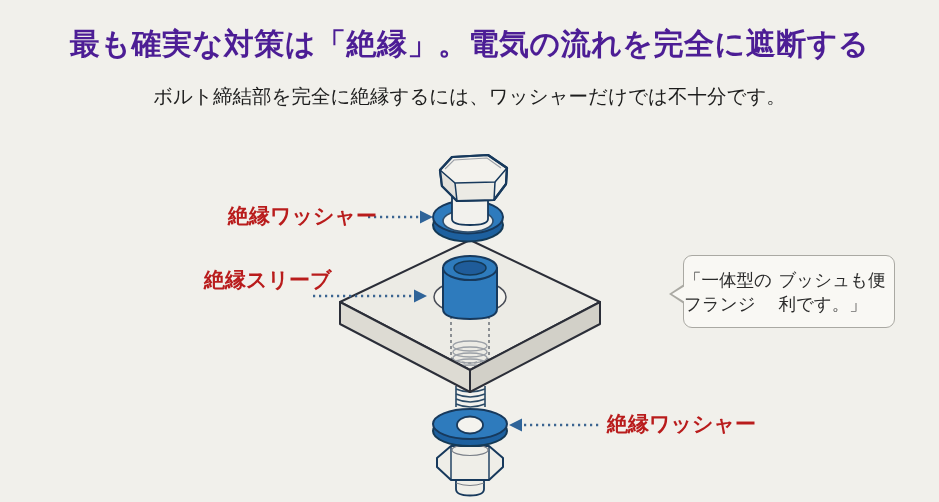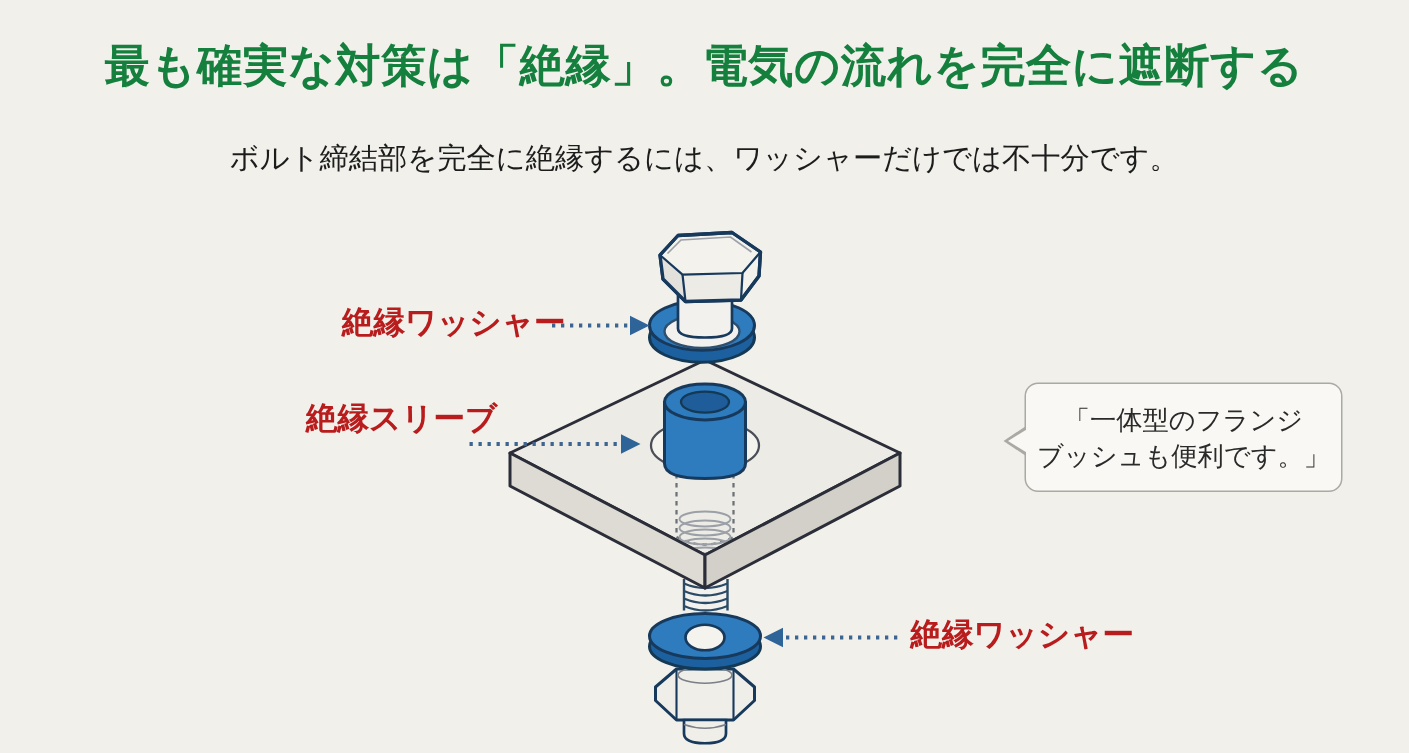--- a/index.html
+++ b/index.html
@@ -4,37 +4,37 @@
 <style>
   html,body{margin:0;padding:0;}
   body{
     width:939px;height:502px;position:relative;overflow:hidden;
     background:#F1F0EB;
     font-family:"Liberation Sans","DejaVu Sans",sans-serif;
     color:#161616;
   }
   .title{
     position:absolute;top:24px;left:0;width:939px;text-align:center;
-    font-size:30px;font-weight:800;letter-spacing:.5px;color:#15803d;
+    font-size:30px;font-weight:800;letter-spacing:.5px;color:#4c1d95;
   }
   .subtitle{
-    position:absolute;top:92px;left:0;width:939px;text-align:center;
+    position:absolute;top:82px;left:0;width:939px;text-align:center;
     font-size:19.5px;line-height:28px;font-weight:500;color:#1c1c1c;
   }
   .part-label{
     position:absolute;font-size:21px;font-weight:700;color:#b91c1c;
     white-space:nowrap;line-height:24px;
   }
   #label-top-washer{left:228px;top:204px;}
   #label-sleeve{left:186px;top:268px;margin-left:18px;}
   #label-bottom-washer{left:607px;top:412px;}
   .callout{
     position:absolute;left:683px;top:255px;width:212px;height:73px;
     background:#F9F8F4;border:1.5px solid #AAA9A3;border-radius:9px;
-    display:flex;flex-direction:column;align-items:center;justify-content:center;
+    display:flex;flex-direction:row;align-items:center;justify-content:center;
     font-size:17.5px;line-height:24px;font-weight:500;color:#2a2a2a;
     box-sizing:border-box;
   }
   .callout .tail-border{
     position:absolute;left:-15px;top:28px;width:0;height:0;
     border-top:10px solid transparent;border-bottom:10px solid transparent;
     border-right:15px solid #AAA9A3;
   }
   .callout .tail-fill{
     position:absolute;left:-12.5px;top:29.5px;width:0;height:0;

